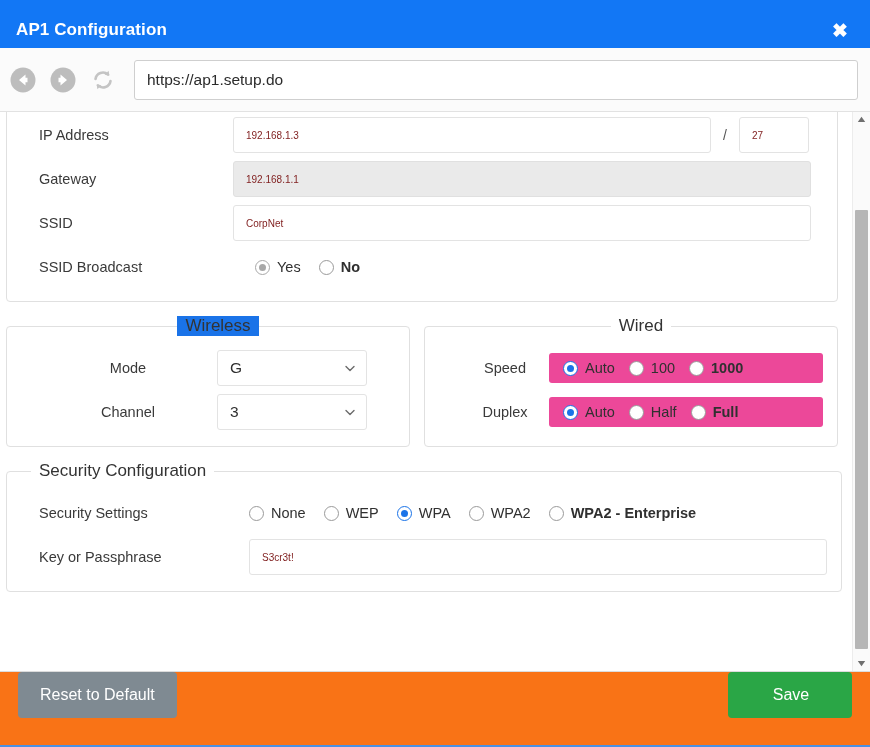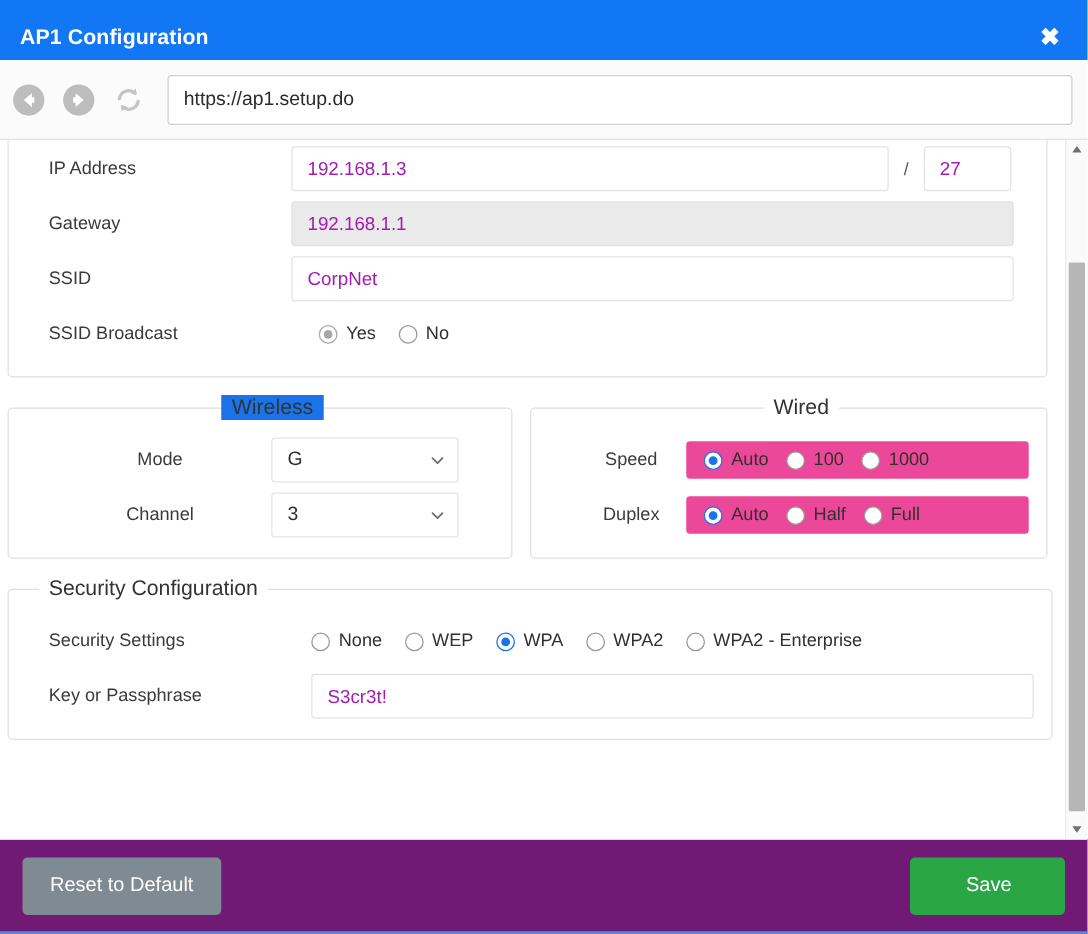--- a/index.html
+++ b/index.html
@@ -128,42 +128,42 @@
     box-sizing: border-box;
   }
   .field {
     height: 36px;
     border: 1px solid #e3e3e3;
     border-radius: 3px;
     background: #ffffff;
     display: flex; align-items: center;
     padding: 0 12px;
     box-sizing: border-box;
-    font-size: 15px;
-    color: #a21caf;
+    font-size: 10px;
+    color: #7f1d1d;
   }
   .field.disabled { background: #eaeaea; border-color: #e0e0e0; }
   .field.ip { width: 478px; }
   .field.cidr { width: 70px; }
   .field.ssid { width: 578px; }
   .field.pass { width: 578px; }
   .slash { font-size: 14px; color: #555; margin: 0 12px; }
 
   
   .radiogroup { display: flex; align-items: center; justify-content: flex-end; }
   .radio {
     display: flex; align-items: center;
     gap: 7px;
     margin-right: 18px;
     font-size: 14.5px;
     color: #303030;
     cursor: pointer;
     white-space: nowrap;
   }
-  .radio:last-child { margin-right: 0; }
+  .radio:last-child { margin-right: 0; font-weight: bold; }
   .dot {
     width: 15px; height: 15px;
     border-radius: 50%;
     border: 1.5px solid #9a9a9a;
     background: #ffffff;
     box-sizing: border-box;
     position: relative;
     flex: 0 0 auto;
   }
   .dot.on {
@@ -234,24 +234,24 @@
     left: 2px; width: 13px;
     top: 98px; bottom: 22px;
     background: #b6b6b6;
     border-radius: 1px;
     cursor: pointer;
   }
 
   
   .footer {
     height: 76px; min-height: 76px;
-    background: #701a75;
+    background: #f97316;
     border-top: 1px solid #dcdcdc;
     border-bottom: 2px solid #4a90e2;
-    display: flex; align-items: center;
+    display: flex; align-items: flex-start;
     justify-content: space-between;
     padding: 0 18px;
     box-sizing: border-box;
   }
   .btn {
     border: none;
     border-radius: 4px;
     font-size: 16px;
     color: #ffffff;
     font-family: "Liberation Sans", sans-serif;

